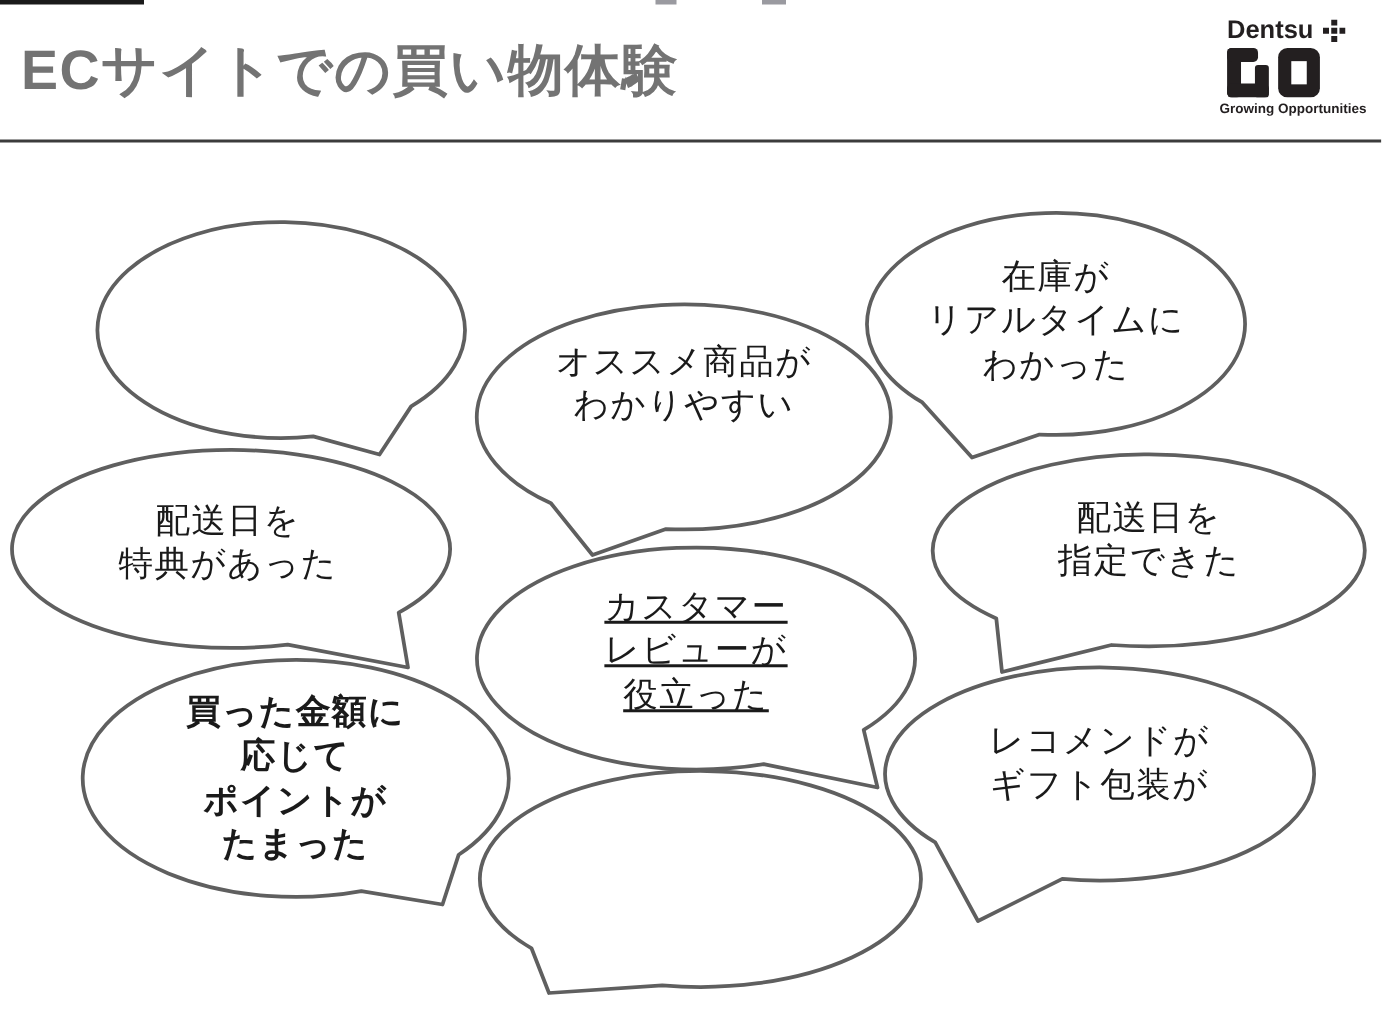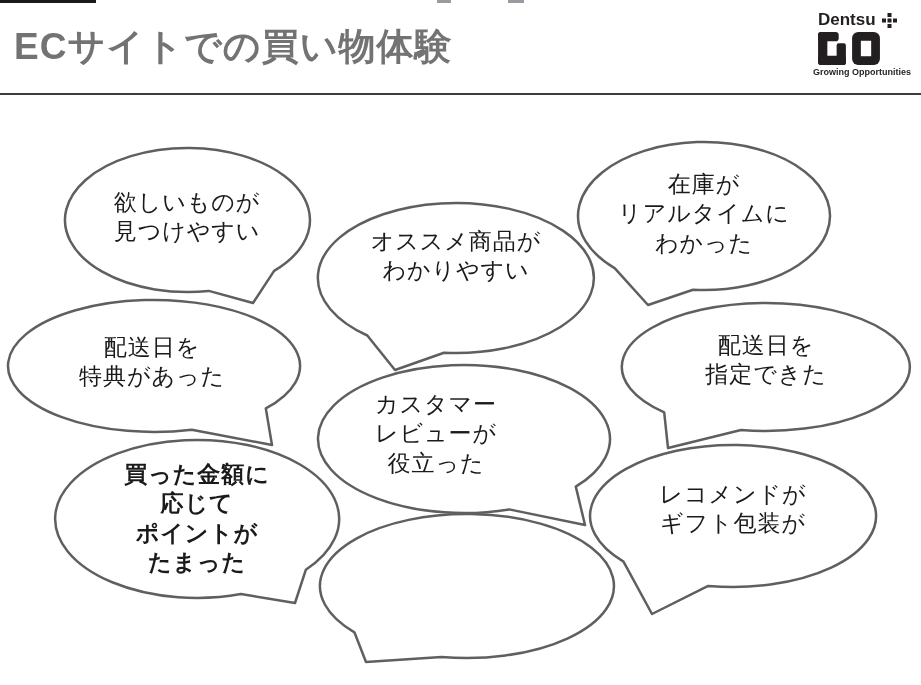--- a/index.html
+++ b/index.html
@@ -136,30 +136,28 @@
       <path class="bubble-shape" d="M367.3,335.5 A138,75 0 1 1 444,352.7 L395,370 Z"></path>
       <path class="bubble-shape" d="M614.9,268.3 A126,74 0 1 1 693,289.7 L648,305 Z"></path>
       <path class="bubble-shape" d="M191.8,429.7 A146,66 0 1 1 265.8,408.4 L272,445 Z"></path>
       <path class="bubble-shape" d="M664.2,412.3 A144,64 0 1 1 741,430 L668,448 Z"></path>
       <path class="bubble-shape" d="M509.1,509.4 A146,74 0 1 1 575.8,486.6 L585,525 Z"></path>
       <path class="bubble-shape" d="M240.9,594.1 A142,79 0 1 1 305.8,569.8 L295,603 Z"></path>
       <path class="bubble-shape" d="M623.5,561.6 A143,71 0 1 1 708.2,585.9 L652,614 Z"></path>
       <path class="bubble-shape" d="M354.4,632.3 A147,72 0 1 1 441.5,656.9 L366,662 Z"></path>
     </svg>
 
-    <div class="bubble-text" style="left:187px; top:217px;">欲しいものが
-見つけやすい</div>
     <div class="bubble-text" style="left:456px; top:256px;">オススメ商品が
 わかりやすい</div>
     <div class="bubble-text" style="left:704px; top:214px;">在庫が
 リアルタイムに
 わかった</div>
     <div class="bubble-text" style="left:152px; top:362px;">配送日を
 特典があった</div>
-    <div class="bubble-text" style="left:436px; top:434px;">カスタマー
+    <div class="bubble-text" style="left:464px; top:434px;text-decoration:underline;">カスタマー
 レビューが
 役立った</div>
     <div class="bubble-text" style="left:766px; top:360px;">配送日を
 指定できた</div>
     <div class="bubble-text" style="left:197px; top:519px;font-weight:bold;">買った金額に
 応じて
 ポイントが
 たまった</div>
     <div class="bubble-text" style="left:733px; top:509px;">レコメンドが
 ギフト包装が</div>

